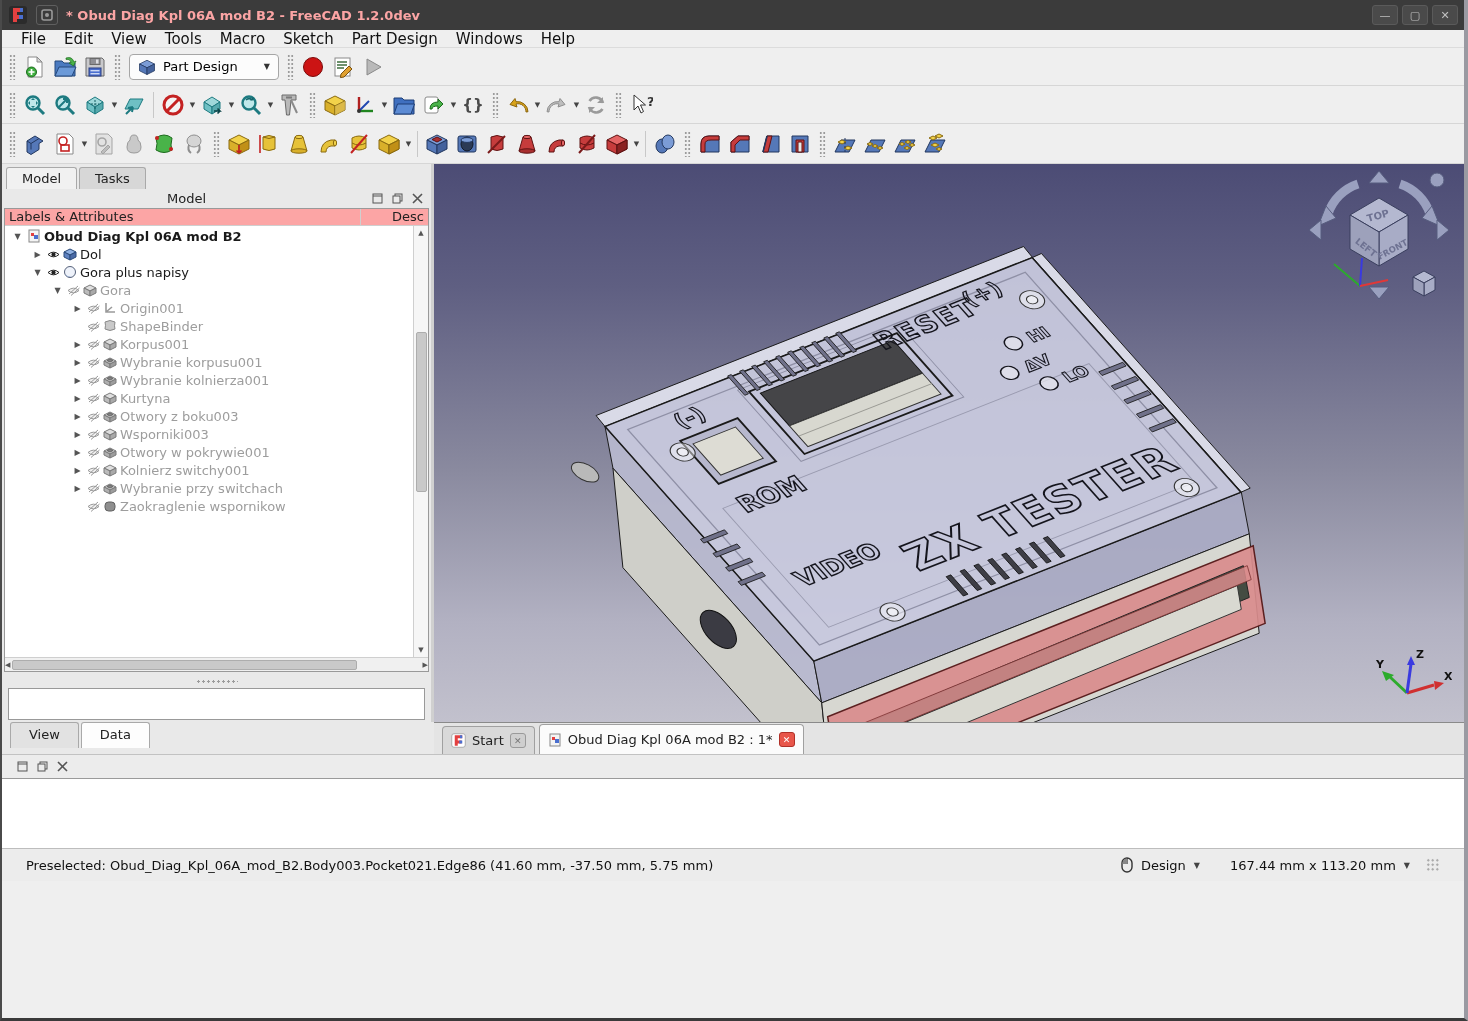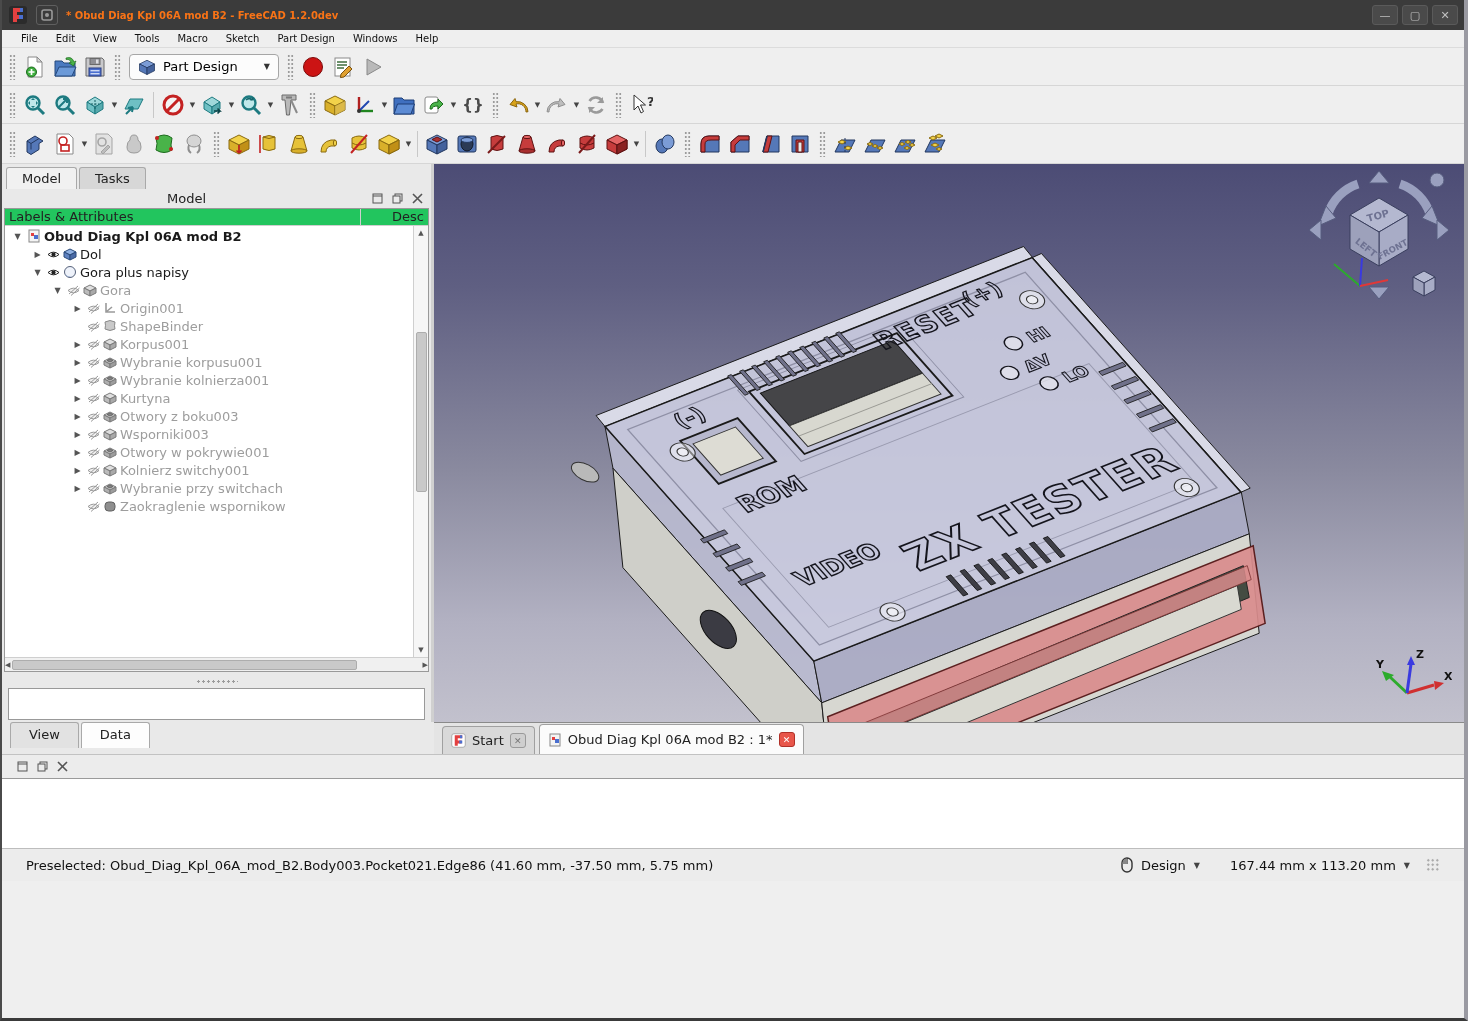--- a/index.html
+++ b/index.html
@@ -1,28 +1,28 @@
 <!DOCTYPE html>
 <html><head>
 <meta charset="utf-8">
 <style>
   * { margin:0; padding:0; box-sizing:border-box; }
   body { font-family:"DejaVu Sans","Liberation Sans",sans-serif; background:#222; }
   .win { width:1468px; height:1021px; display:flex; flex-direction:column; background:#efefef;
          border-left:2px solid #4a4a4a; border-right:4px solid #9a9aa2; border-bottom:3px solid #3a3a3a; position:relative; overflow:hidden;}
   
   .titlebar { height:30px; background:#3b3b3b; display:flex; align-items:center; padding:0 6px; gap:8px; flex:none;}
-  .titlebar .ttl { color:#f97316; font-size:10px; font-weight:bold; }
+  .titlebar .ttl { color:#fca5a5; font-size:13px; font-weight:bold; }
   .winbtns { margin-left:auto; display:flex; gap:4px; }
   .wbtn { width:26px; height:20px; background:#4a4a4a; border:1px solid #5a5a5a; border-radius:3px;
           color:#c0c0c0; font-size:11px; display:flex; align-items:center; justify-content:center; }
   .docmenu { width:22px; height:20px; border:1px solid #5f5f5f; border-radius:3px; display:flex; align-items:center; justify-content:center;}
   
   .menubar { height:18px; background:#efefef; display:flex; align-items:center; gap:0; padding-left:10px; border-bottom:1px solid #dcdcdc; flex:none;}
-  .menu { font-size:10px; color:#111; padding:0 9px; }
+  .menu { font-size:15px; color:#111; padding:0 9px; }
   
   .tb { height:38px; background:#efefef; border-bottom:1px solid #d6d6d6; display:flex; align-items:center; padding-left:3px; flex:none;}
   .tb3 { height:40px; }
   .handle { width:7px; height:26px; margin:0 4px;
             background-image:radial-gradient(#9b9b9b 1px, transparent 1.3px); background-size:3.5px 4px; }
   .vsep { width:1px; height:26px; background:#c8c8c8; margin:0 4px; }
   .tbtn { width:30px; height:32px; display:flex; align-items:center; justify-content:center; border-radius:3px; flex:none;}
   .dd { width:9px; font-size:7px; color:#444; text-align:center; }
   .combo { height:26px; min-width:150px; border:1px solid #a6a6a6; border-radius:4px; background:#fcfcfc;
            display:flex; align-items:center; gap:7px; padding:0 8px; font-size:13px; margin:0 4px;}
@@ -32,21 +32,21 @@
   .mainrow { height:558px; display:flex; flex:none; }
   .dock { width:432px; background:#e9e9e9; border-right:3px solid #d0d0d0; position:relative; flex:none;}
   .dtabs { display:flex; padding:3px 0 0 4px; height:25px; }
   .dtab { padding:3px 15px 2px; font-size:13px; color:#222; background:#d7d7d7; border:1px solid #a9a9a9;
           border-bottom:none; border-radius:3px 3px 0 0; margin-right:2px;}
   .dtab.active { background:#f1f1f1; }
   .phead { height:18px; display:flex; align-items:center; font-size:13px; color:#222; padding:0 6px; }
   .phead .sp { flex:1; text-align:center; }
   .pico { width:16px; height:13px; display:flex; align-items:center; justify-content:center; margin-left:4px; color:#555;}
   .treewrap { position:absolute; left:2px; right:2px; top:44px; height:464px; background:#fff; border:1px solid #999; display:flex; flex-direction:column;}
-  .colhead { height:17px; display:flex; font-size:13px; color:#222; background:#22c55e; border-bottom:1px solid #cfcfcf; flex:none;}
+  .colhead { height:17px; display:flex; font-size:13px; color:#222; background:#fca5a5; border-bottom:1px solid #cfcfcf; flex:none;}
   .colhead .c1 { width:372px; padding:0 4px; border-right:1px solid #cfcfcf;}
   .colhead .c2 { flex:1; padding:0 4px;margin-left:27px; }
   .treebody { flex:1; display:flex; overflow:hidden; }
   .tree { flex:1; overflow:hidden; padding-top:1px;}
   .trow { height:18px; display:flex; align-items:center; font-size:13px; color:#1a1a1a; white-space:nowrap;}
   .trow .lbl { margin-left:3px; }
   .trow.dim .lbl { color:#9d9d9d; }
   .trow.root .lbl { font-weight:bold; }
   .exp { width:13px; font-size:8px; color:#555; text-align:center; flex:none;}
   .eye,.ticon { flex:none; margin-left:3px; }

